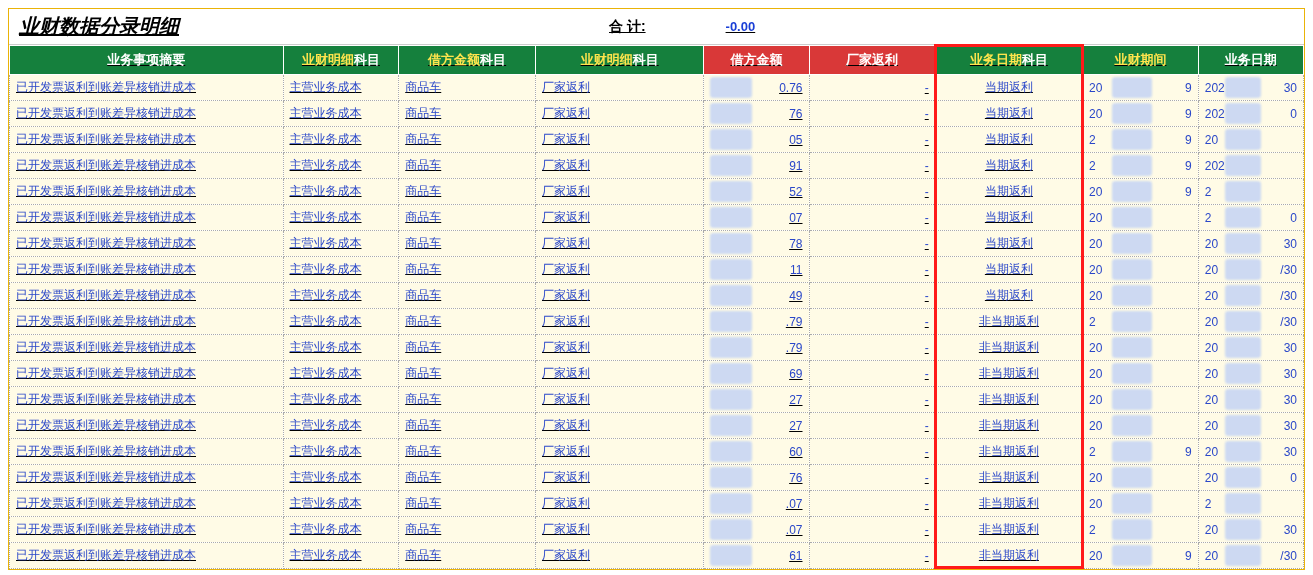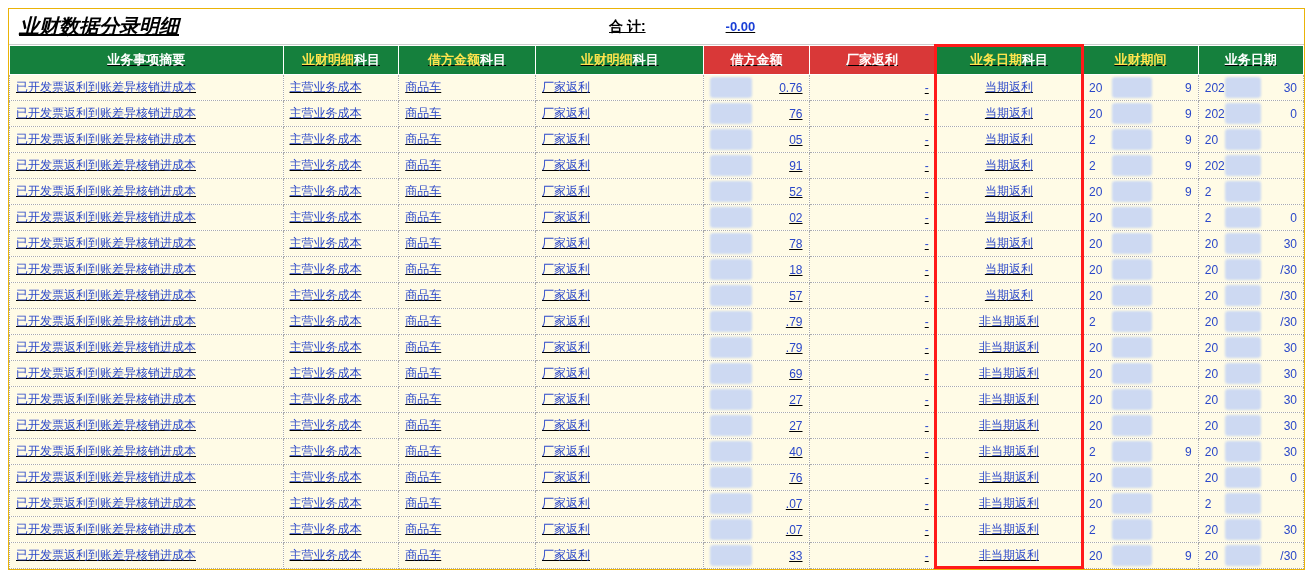--- a/index.html
+++ b/index.html
@@ -217,21 +217,21 @@
             <span class="mask-blob mask-mid"></span>
             <span style="position: relative; float: left;">2</span>
             <span style="position: relative; float: right;"></span>
           </td>
         </tr>
         <tr>
           <td class="left">已开发票返利到账差异核销进成本</td>
           <td class="left">主营业务成本</td>
           <td class="left">商品车</td>
           <td class="left">厂家返利</td>
-          <td class="right mask-cell"><span class="mask-blob mask-left"></span><span style="position: relative;">02</span></td>
+          <td class="right mask-cell"><span class="mask-blob mask-left"></span><span style="position: relative;">07</span></td>
           <td class="right">-</td>
           <td class="center">当期返利</td>
           <td class="center mask-cell">
             <span class="mask-blob mask-mid"></span>
             <span style="position: relative; float: left;">20</span>
             <span style="position: relative; float: right;"></span>
           </td>
           <td class="center mask-cell">
             <span class="mask-blob mask-mid"></span>
             <span style="position: relative; float: left;">2</span>
@@ -255,40 +255,40 @@
             <span class="mask-blob mask-mid"></span>
             <span style="position: relative; float: left;">20</span>
             <span style="position: relative; float: right;">30</span>
           </td>
         </tr>
         <tr>
           <td class="left">已开发票返利到账差异核销进成本</td>
           <td class="left">主营业务成本</td>
           <td class="left">商品车</td>
           <td class="left">厂家返利</td>
-          <td class="right mask-cell"><span class="mask-blob mask-left"></span><span style="position: relative;">18</span></td>
+          <td class="right mask-cell"><span class="mask-blob mask-left"></span><span style="position: relative;">11</span></td>
           <td class="right">-</td>
           <td class="center">当期返利</td>
           <td class="center mask-cell">
             <span class="mask-blob mask-mid"></span>
             <span style="position: relative; float: left;">20</span>
             <span style="position: relative; float: right;"></span>
           </td>
           <td class="center mask-cell">
             <span class="mask-blob mask-mid"></span>
             <span style="position: relative; float: left;">20</span>
             <span style="position: relative; float: right;">/30</span>
           </td>
         </tr>
         <tr>
           <td class="left">已开发票返利到账差异核销进成本</td>
           <td class="left">主营业务成本</td>
           <td class="left">商品车</td>
           <td class="left">厂家返利</td>
-          <td class="right mask-cell"><span class="mask-blob mask-left"></span><span style="position: relative;">57</span></td>
+          <td class="right mask-cell"><span class="mask-blob mask-left"></span><span style="position: relative;">49</span></td>
           <td class="right">-</td>
           <td class="center">当期返利</td>
           <td class="center mask-cell">
             <span class="mask-blob mask-mid"></span>
             <span style="position: relative; float: left;">20</span>
             <span style="position: relative; float: right;"></span>
           </td>
           <td class="center mask-cell">
             <span class="mask-blob mask-mid"></span>
             <span style="position: relative; float: left;">20</span>
@@ -388,21 +388,21 @@
             <span class="mask-blob mask-mid"></span>
             <span style="position: relative; float: left;">20</span>
             <span style="position: relative; float: right;">30</span>
           </td>
         </tr>
         <tr>
           <td class="left">已开发票返利到账差异核销进成本</td>
           <td class="left">主营业务成本</td>
           <td class="left">商品车</td>
           <td class="left">厂家返利</td>
-          <td class="right mask-cell"><span class="mask-blob mask-left"></span><span style="position: relative;">40</span></td>
+          <td class="right mask-cell"><span class="mask-blob mask-left"></span><span style="position: relative;">60</span></td>
           <td class="right">-</td>
           <td class="center">非当期返利</td>
           <td class="center mask-cell">
             <span class="mask-blob mask-mid"></span>
             <span style="position: relative; float: left;">2</span>
             <span style="position: relative; float: right;">9</span>
           </td>
           <td class="center mask-cell">
             <span class="mask-blob mask-mid"></span>
             <span style="position: relative; float: left;">20</span>
@@ -464,21 +464,21 @@
             <span class="mask-blob mask-mid"></span>
             <span style="position: relative; float: left;">20</span>
             <span style="position: relative; float: right;">30</span>
           </td>
         </tr>
         <tr>
           <td class="left">已开发票返利到账差异核销进成本</td>
           <td class="left">主营业务成本</td>
           <td class="left">商品车</td>
           <td class="left">厂家返利</td>
-          <td class="right mask-cell"><span class="mask-blob mask-left"></span><span style="position: relative;">33</span></td>
+          <td class="right mask-cell"><span class="mask-blob mask-left"></span><span style="position: relative;">61</span></td>
           <td class="right">-</td>
           <td class="center">非当期返利</td>
           <td class="center mask-cell">
             <span class="mask-blob mask-mid"></span>
             <span style="position: relative; float: left;">20</span>
             <span style="position: relative; float: right;">9</span>
           </td>
           <td class="center mask-cell">
             <span class="mask-blob mask-mid"></span>
             <span style="position: relative; float: left;">20</span>

